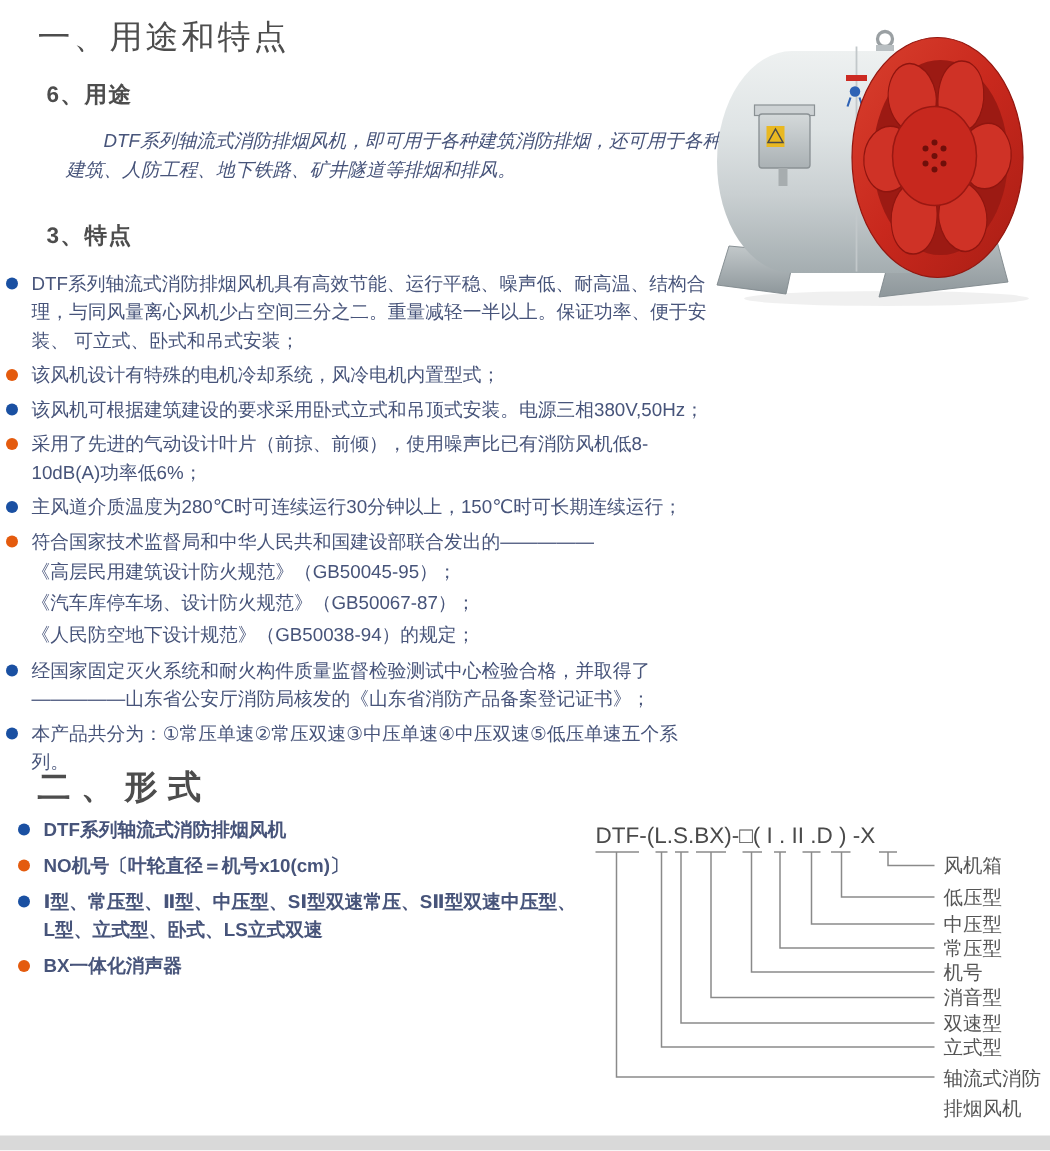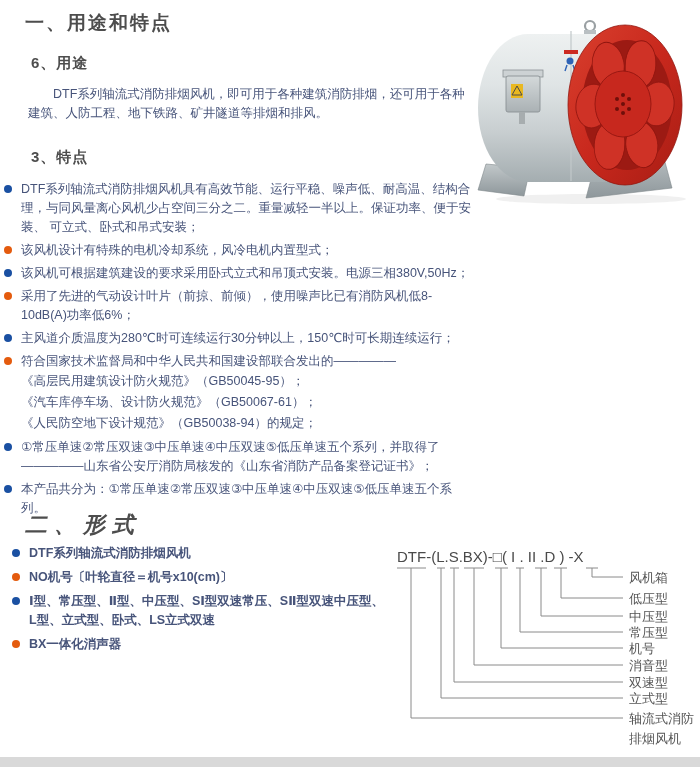--- a/index.html
+++ b/index.html
@@ -2,21 +2,21 @@
 <html><head>
 <meta charset="utf-8">
 <style>
   html,body{margin:0;padding:0;}
   body{
     width:700px;height:767px;position:relative;background:#ffffff;overflow:hidden;
     font-family:"Liberation Sans","DejaVu Sans",sans-serif;
     color:#47547a;
   }
   .abs{position:absolute;}
-  .h1{font-size:19px;font-weight:bold;color:#4d4d4d;letter-spacing:2px;}
+  .h1{font-size:22px;font-weight:normal;color:#4d4d4d;letter-spacing:2px;}
   .h1-big{font-size:22px;font-weight:bold;color:#4d4d4d;letter-spacing:7px;}
   .h2{font-size:15px;font-weight:bold;color:#4d4d4d;letter-spacing:1px;}
   .body-text{font-size:12.5px;line-height:19px;color:#47547a;}
   .para{text-indent:2em;}
   ul.blist{list-style:none;margin:0;padding:0;}
   ul.blist li{display:flex;gap:9px;margin-bottom:4px;}
   .dot{width:8px;height:8px;border-radius:50%;flex:0 0 8px;margin-top:5px;}
   .dot-blue{background:#1a50a2;}
   .dot-orange{background:#e45b0e;}
   .li-text{font-size:12.5px;line-height:19px;}
@@ -25,21 +25,21 @@
   svg text{font-family:"Liberation Sans","DejaVu Sans",sans-serif;}
   .diag-label{font-size:13px;fill:#555555;}
   .diag-code{font-size:15px;fill:#4a4a4a;letter-spacing:0px;}
 </style>
 </head>
 <body>
 
 <div class="abs h1" style="left:25px;top:10px;">一、用途和特点</div>
 
 <div class="abs h2" style="left:31px;top:54px;">6、用途</div>
-<div class="abs body-text para" style="left:28px;top:85px;width:438px;">DTF系列轴流式消防排烟风机，即可用于各种建筑消防排烟，还可用于各种建筑、人防工程、地下铁路、矿井隧道等排烟和排风。</div>
+<div class="abs body-text para" style="left:44px;top:85px;width:438px;font-style:italic;">DTF系列轴流式消防排烟风机，即可用于各种建筑消防排烟，还可用于各种建筑、人防工程、地下铁路、矿井隧道等排烟和排风。</div>
 
 <div class="abs h2" style="left:31px;top:148px;">3、特点</div>
 
 <ul class="abs blist" style="left:4px;top:180px;width:472px;">
   <li>
     <span class="dot dot-blue"></span>
     <span class="li-text">DTF系列轴流式消防排烟风机具有高效节能、运行平稳、噪声低、耐高温、结构合理，与同风量离心风机少占空间三分之二。重量减轻一半以上。保证功率、便于安装、 可立式、卧式和吊式安装；</span>
   </li>
   <li>
     <span class="dot dot-orange"></span>
@@ -56,28 +56,28 @@
   <li>
     <span class="dot dot-blue"></span>
     <span class="li-text">主风道介质温度为280℃时可连续运行30分钟以上，150℃时可长期连续运行；</span>
   </li>
   <li>
     <span class="dot dot-orange"></span>
     <span class="li-text">
       <span>符合国家技术监督局和中华人民共和国建设部联合发出的—————</span>
       <span class="sublines">
         <div>《高层民用建筑设计防火规范》（GB50045-95）；</div>
-        <div>《汽车库停车场、设计防火规范》（GB50067-61）；</div>
+        <div>《汽车库停车场、设计防火规范》（GB50067-87）；</div>
         <div>《人民防空地下设计规范》（GB50038-94）的规定；</div>
       </span>
     </span>
   </li>
   <li>
     <span class="dot dot-blue"></span>
-    <span class="li-text">①常压单速②常压双速③中压单速④中压双速⑤低压单速五个系列，并取得了—————山东省公安厅消防局核发的《山东省消防产品备案登记证书》；</span>
+    <span class="li-text">经国家固定灭火系统和耐火构件质量监督检验测试中心检验合格，并取得了—————山东省公安厅消防局核发的《山东省消防产品备案登记证书》；</span>
   </li>
   <li>
     <span class="dot dot-blue"></span>
     <span class="li-text">本产品共分为：①常压单速②常压双速③中压单速④中压双速⑤低压单速五个系列。</span>
   </li>
 </ul>
 
 <div class="abs" style="left:476px;top:18px;width:220px;height:188px;">
   <svg width="220" height="188" viewBox="0 0 220 188">
     <defs>
@@ -143,21 +143,21 @@
       <circle cx="147" cy="77" r="2"></circle>
       <circle cx="153" cy="81" r="2"></circle>
       <circle cx="153" cy="91" r="2"></circle>
       <circle cx="147" cy="95" r="2"></circle>
       <circle cx="141" cy="91" r="2"></circle>
       <circle cx="141" cy="81" r="2"></circle>
     </g>
   </svg>
 </div>
 
-<div class="abs h1-big" style="left:25px;top:510px;font-style:italic;">二、形式</div>
+<div class="abs h1-big" style="left:25px;top:510px;">二、形式</div>
 
 <ul class="abs blist" style="left:12px;top:544px;width:372px;font-weight:bold;">
   <li style="margin-bottom:5px;">
     <span class="dot dot-blue"></span>
     <span class="li-text">DTF系列轴流式消防排烟风机</span>
   </li>
   <li style="margin-bottom:5px;">
     <span class="dot dot-orange"></span>
     <span class="li-text">NO机号〔叶轮直径＝机号x10(cm)〕</span>
   </li>

